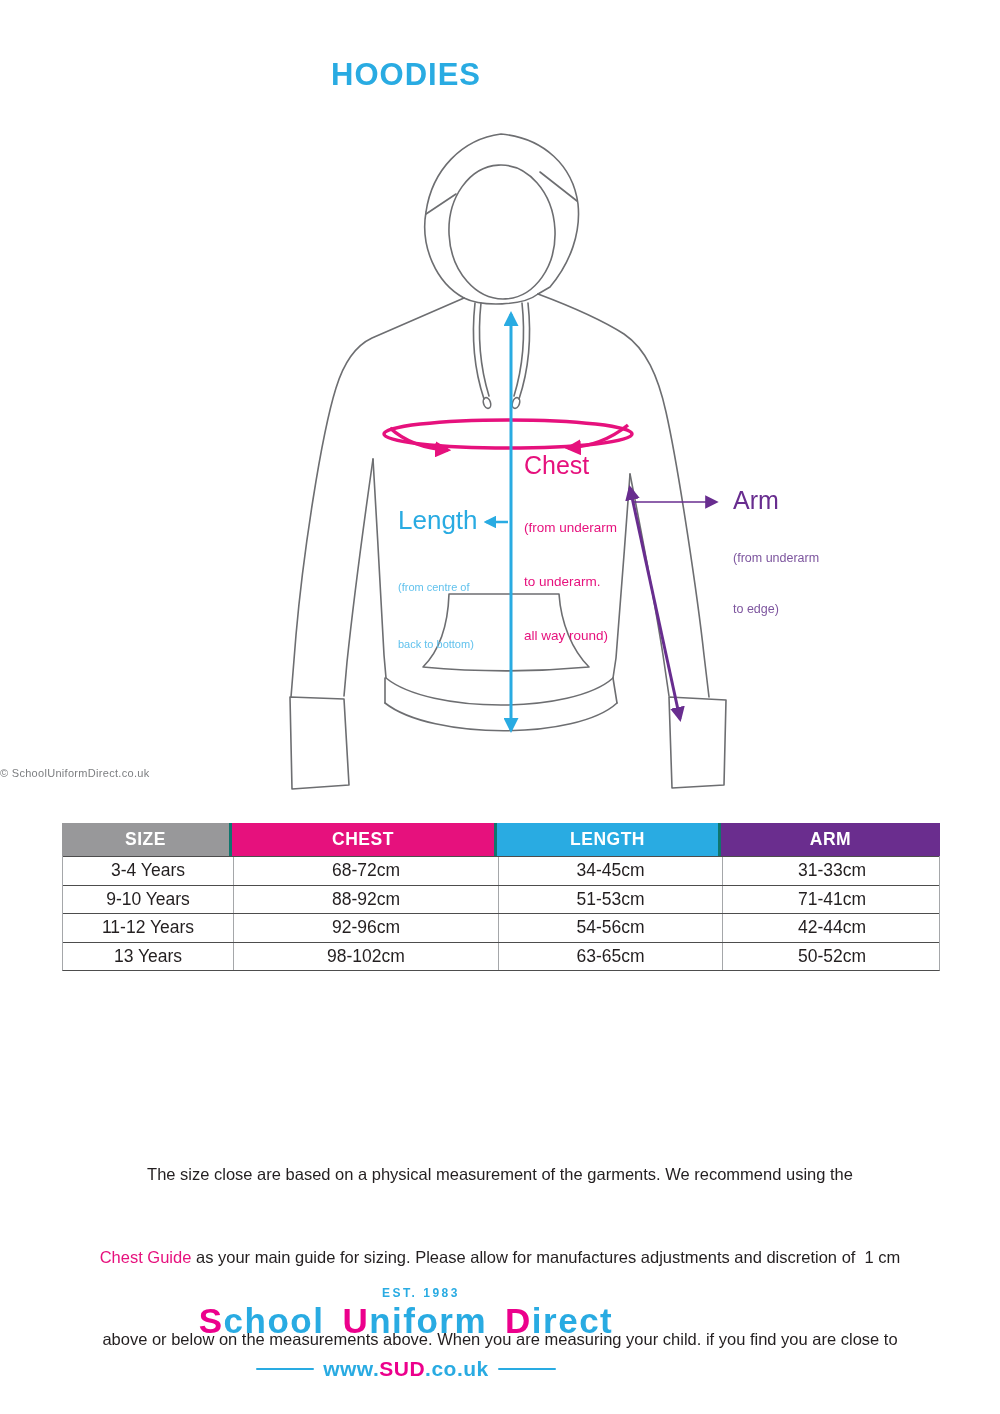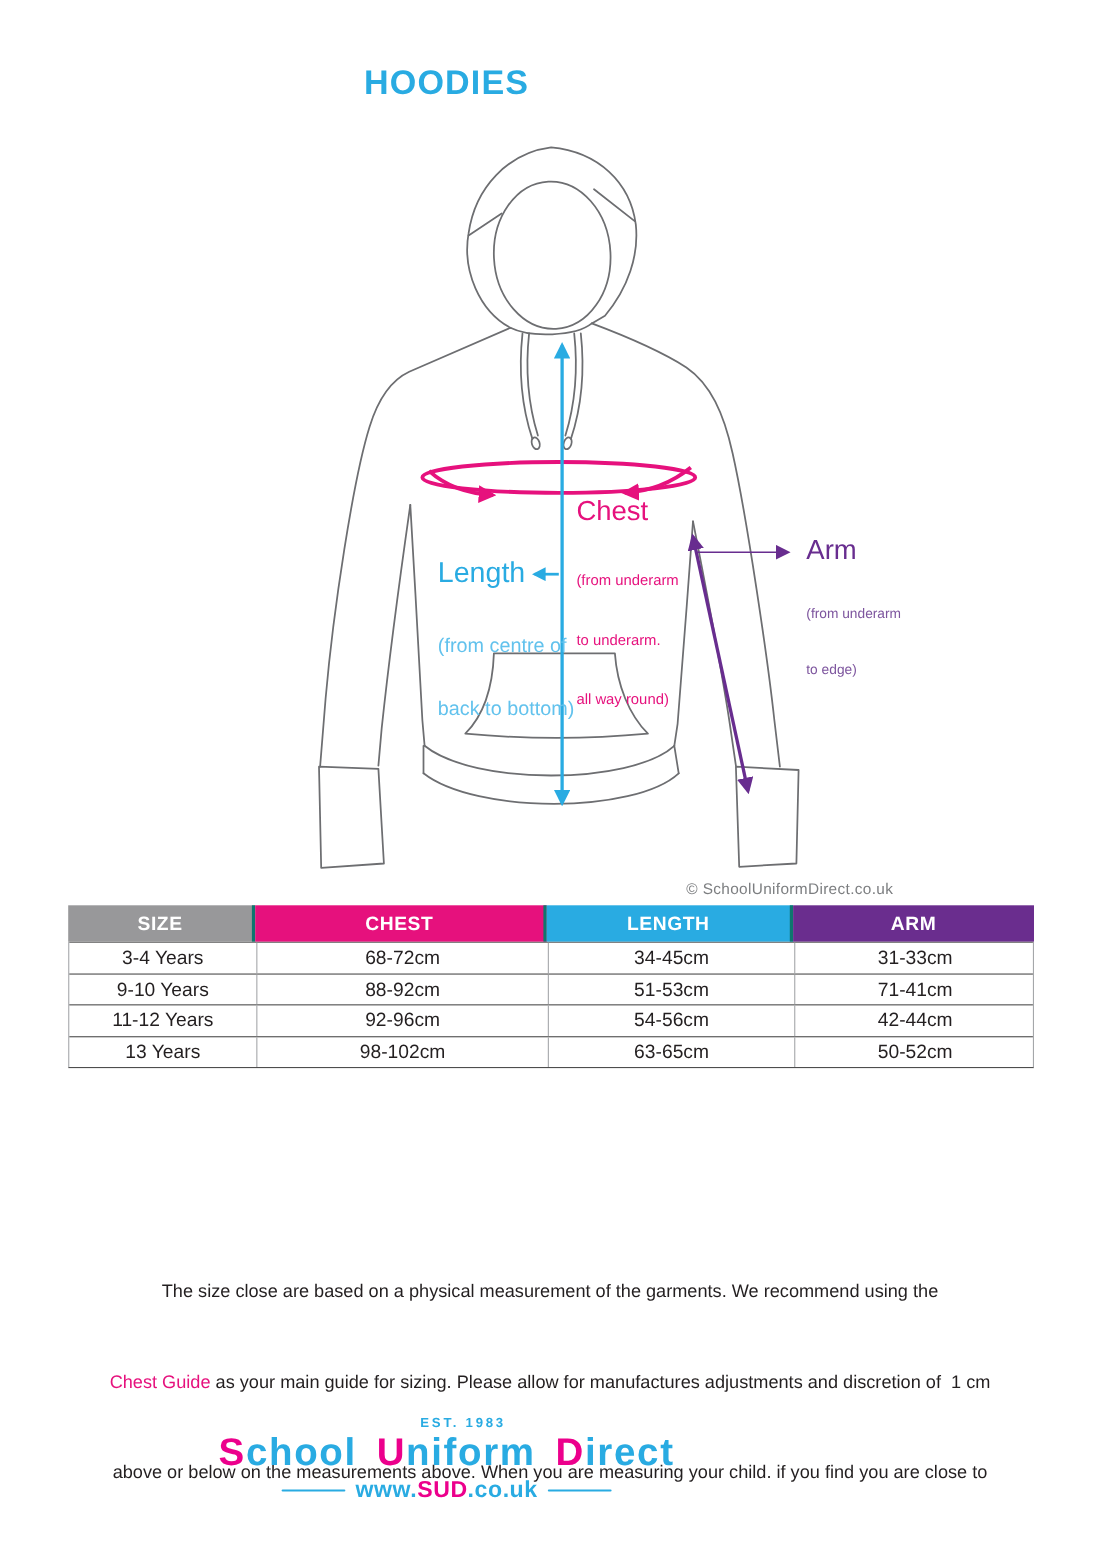--- a/index.html
+++ b/index.html
@@ -29,26 +29,26 @@
     text-align:center;font-size:31px;font-weight:bold;
     letter-spacing:1px;color:var(--blue);
   }
 
   
   .diagram-svg{position:absolute;left:270px;top:125px;width:465px;height:670px;}
   .dlabel{position:absolute;white-space:pre;}
   .lbl-chest{left:524px;top:451px;font-size:25px;color:var(--pink);}
   .lbl-chest-sub{left:524px;top:483px;font-size:13.5px;line-height:18px;color:var(--pink);}
   .lbl-length{left:398px;top:505px;font-size:26px;color:var(--blue);}
-  .lbl-length-sub{left:398px;top:540px;font-size:18px;line-height:19px;color:#62c2ed;}
+  .lbl-length-sub{left:398px;top:540px;font-size:11px;line-height:19px;color:#62c2ed;}
   .lbl-arm{left:733px;top:486px;font-size:25px;color:var(--purple);}
   .lbl-arm-sub{left:733px;top:516px;font-size:12.5px;line-height:17px;color:#7d559e;}
   .copyright{
-    position:absolute;top:800px;left:0;width:100%;text-align:right;
-    font-size:14px;color:#7c7e80;letter-spacing:.3px;
+    position:absolute;top:767px;left:0;width:100%;text-align:left;
+    font-size:11px;color:#7c7e80;letter-spacing:.3px;
   }
 
   
   .size-table{position:absolute;left:62px;top:823px;width:878px;}
   .thead,.trow{display:grid;grid-template-columns:170px 265px 224px 219px;}
   .th{
     height:33px;display:flex;align-items:center;justify-content:center;
     color:#fff;font-size:17.5px;font-weight:bold;letter-spacing:.5px;
   }
   .th:not(:last-child){border-right:3px solid #0f766e;}
@@ -79,21 +79,21 @@
 
   
   .logo{position:absolute;top:1286px;left:0;width:100%;text-align:center;}
   .logo-est{
     font-size:12px;font-weight:bold;color:var(--blue);
     letter-spacing:2.5px;margin-left:30px;
   }
   .logo-main{font-size:35px;font-weight:bold;letter-spacing:1.5px;margin-top:1px;color:var(--blue);}
   .logo-word{margin:0 9px;}
   .logo-initial{color:var(--pink2);}
-  .logo-url-row{display:flex;align-items:center;justify-content:center;gap:9px;margin-top:2px;}
+  .logo-url-row{display:flex;align-items:center;justify-content:center;gap:9px;margin-top:16px;}
   .logo-line{width:58px;height:2.5px;background:var(--blue);border-radius:2px;}
   .logo-url{font-size:21px;font-weight:bold;letter-spacing:.5px;color:var(--blue);}
   .logo-url .sud{color:var(--pink2);}
 </style>
 </head>
 <body>
 
 <div class="page">
 
   <div class="title">HOODIES</div>

